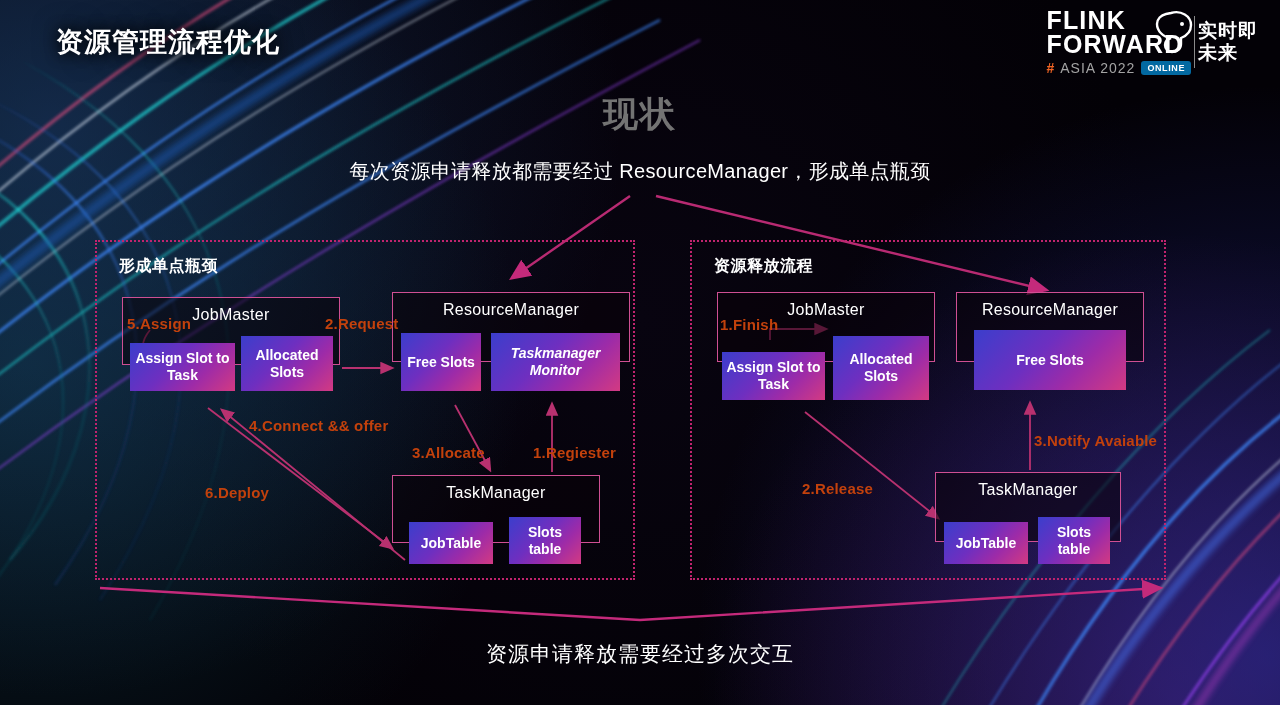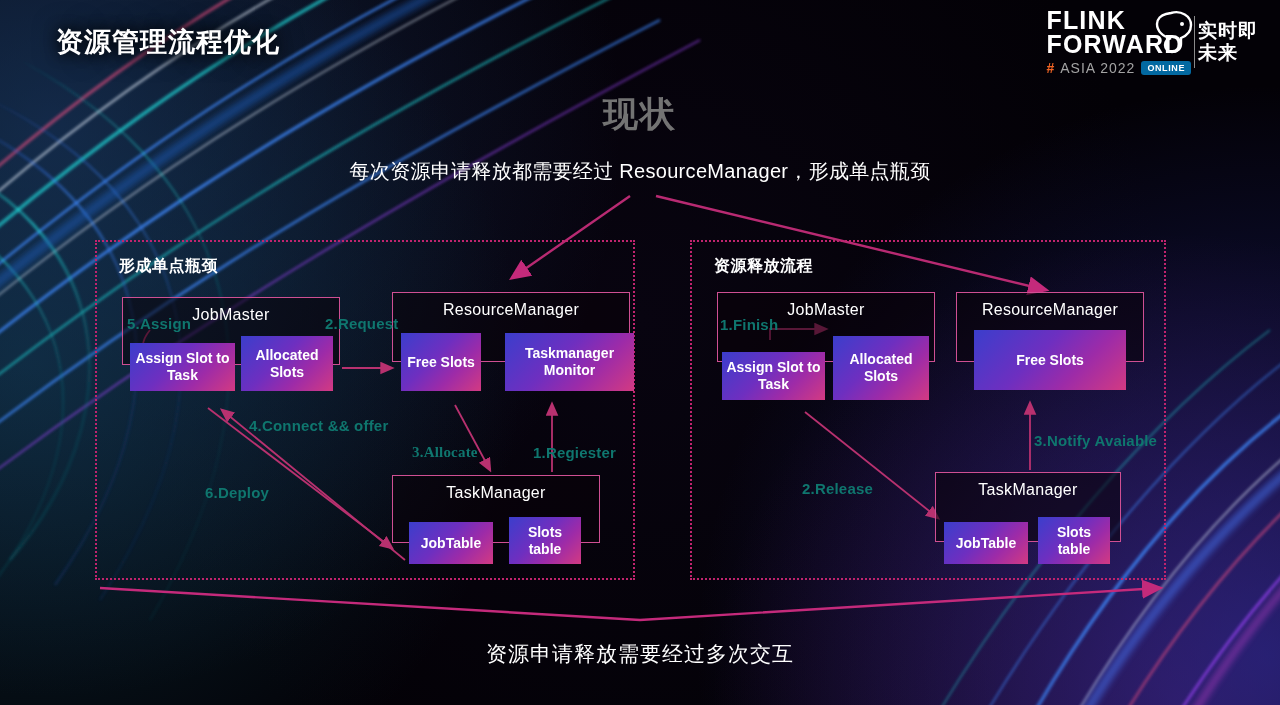--- a/index.html
+++ b/index.html
@@ -117,21 +117,21 @@
     display: flex; align-items: center; justify-content: center;
     text-align: center;
     font-size: 14px; font-weight: bold; line-height: 1.2;
     box-sizing: border-box;
     padding: 2px 4px;
   }
 
   
   .step-label {
     position: absolute;
-    color: #0f766e; font-size: 15px; font-weight: bold; white-space: nowrap;
+    color: #c2410c; font-size: 15px; font-weight: bold; white-space: nowrap;
     letter-spacing: .2px;
   }
 
   svg.arrows {
     position: absolute; left: 0; top: 0;
     width: 1280px; height: 705px;
     pointer-events: none;
     overflow: visible;
   }
 </style>
@@ -279,32 +279,32 @@
     <div class="group-box" style="left:25px; top:55px; width:218px; height:68px;">
       <div class="group-label">JobMaster</div>
     </div>
     <div class="chip" style="left:33px; top:101px; width:105px; height:48px;">Assign Slot to Task</div>
     <div class="chip" style="left:144px; top:94px; width:92px; height:55px;">Allocated Slots</div>
 
     <div class="group-box" style="left:295px; top:50px; width:238px; height:70px;">
       <div class="group-label">ResourceManager</div>
     </div>
     <div class="chip" style="left:304px; top:91px; width:80px; height:58px;">Free Slots</div>
-    <div class="chip" style="left:408px; top:91px; width:129px; height:58px;">Taskmanager Monitor</div>
+    <div class="chip" style="left:394px; top:91px; width:129px; height:58px;font-style:italic;">Taskmanager Monitor</div>
 
     <div class="group-box" style="left:295px; top:233px; width:208px; height:68px;">
       <div class="group-label">TaskManager</div>
     </div>
     <div class="chip" style="left:312px; top:280px; width:84px; height:42px;">JobTable</div>
     <div class="chip" style="left:412px; top:275px; width:72px; height:47px;">Slots table</div>
 
     <div class="step-label" style="left:30px; top:73px;">5.Assign</div>
     <div class="step-label" style="left:228px; top:73px;">2.Request</div>
     <div class="step-label" style="left:436px; top:202px;">1.Regiester</div>
-    <div class="step-label" style="left:315px; top:202px;font-family:Liberation Serif, serif;">3.Allocate</div>
+    <div class="step-label" style="left:315px; top:202px;">3.Allocate</div>
     <div class="step-label" style="left:152px; top:175px;">4.Connect &amp;&amp; offer</div>
     <div class="step-label" style="left:108px; top:242px;">6.Deploy</div>
   </div>
 
   <div class="panel" id="panel-right">
     <div class="panel-title">资源释放流程</div>
 
     <div class="group-box" style="left:25px; top:50px; width:218px; height:70px;">
       <div class="group-label">JobMaster</div>
     </div>

